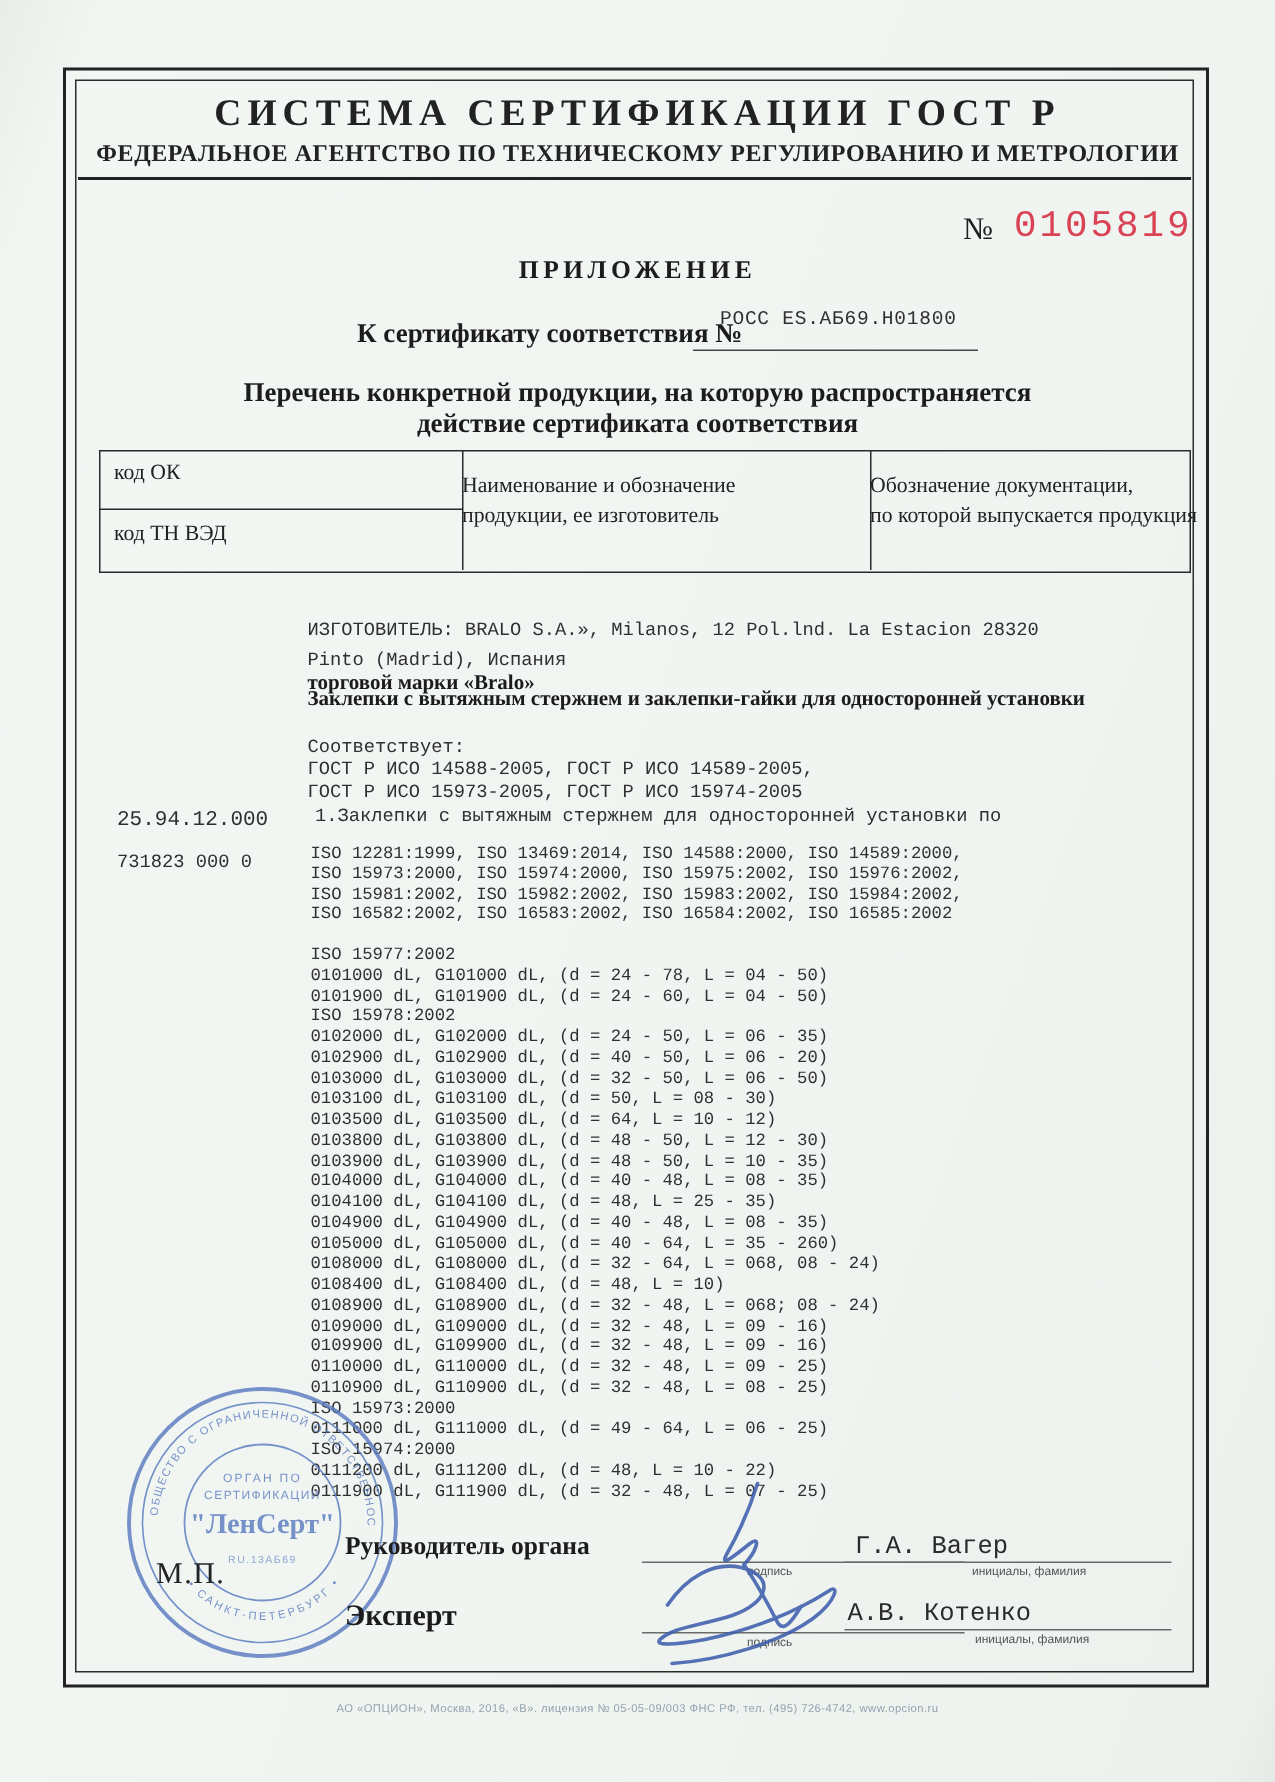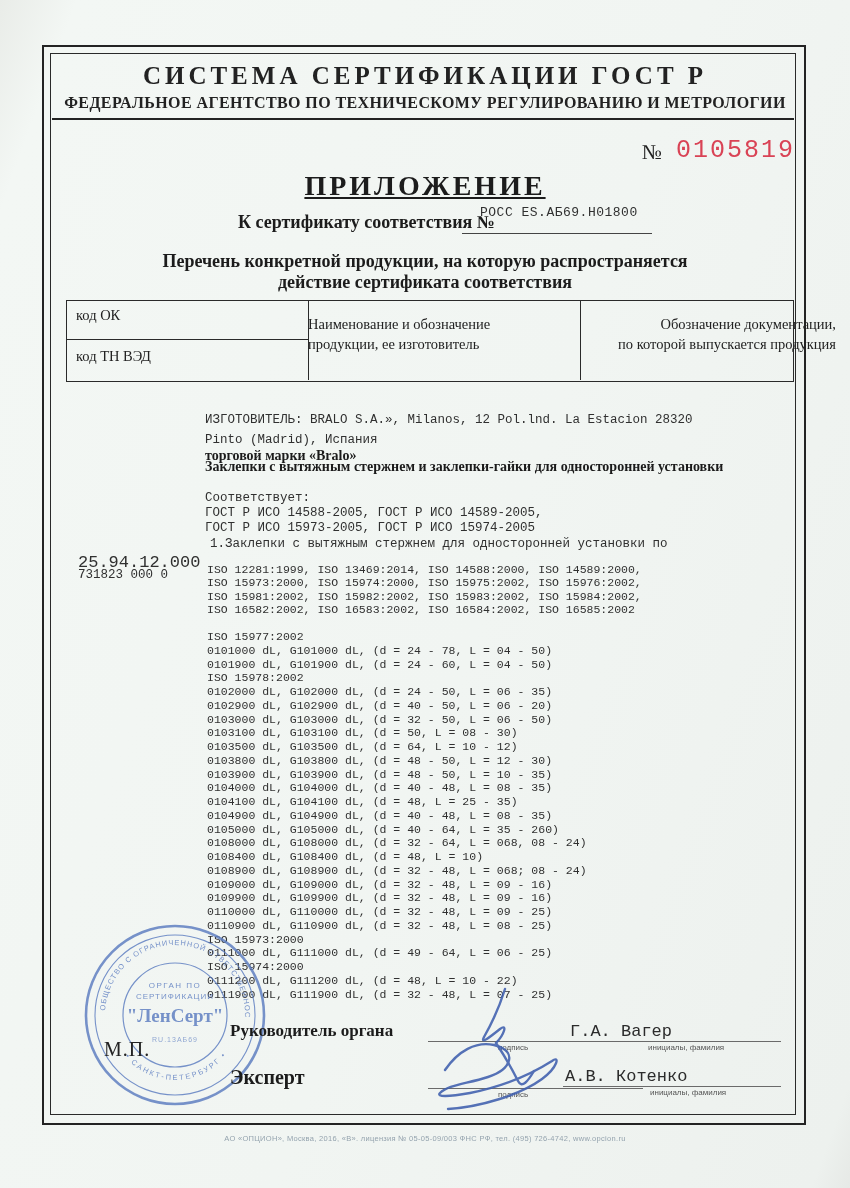--- a/index.html
+++ b/index.html
@@ -8,46 +8,46 @@
     background:linear-gradient(110deg,#e9ece8 0%,#f3f7f4 6%,#f1f5f2 55%,#edf1ee 97%,#e6e9e6 100%);}
   .frame-outer{position:absolute;left:42px;top:45px;width:760px;height:1076px;border:2.5px solid #232323;}
   .frame-inner{position:absolute;left:50px;top:53px;width:744px;height:1060px;border:1.5px solid #2a2a2a;}
   .header-sep{position:absolute;left:52px;top:118px;width:742px;height:0;border-top:2.5px solid #232323;}
   .abs{position:absolute;}
   .ctr{left:0;right:0;text-align:center;}
   .sys-title{top:62px;font-size:25px;font-weight:bold;letter-spacing:4px;color:#222;}
   .agency{top:94px;font-size:16px;font-weight:bold;letter-spacing:.4px;color:#222;}
   .num-label{left:642px;top:140px;font-size:21px;color:#222;}
   .num-value{left:676px;top:136px;font-family:"Liberation Mono",monospace;font-size:25px;letter-spacing:2px;color:#d94355;}
-  .appendix{top:170px;font-size:28px;font-weight:bold;letter-spacing:3px;color:#1c1c1c;text-decoration:underline;}
+  .appendix{top:170px;font-size:17px;font-weight:bold;letter-spacing:3px;color:#1c1c1c;}
   .cert-label{left:238px;top:212px;font-size:18px;font-weight:bold;color:#1c1c1c;}
   .cert-number{left:480px;top:205px;font-family:"Liberation Mono",monospace;font-size:13px;letter-spacing:.5px;color:#333;}
   .cert-underline{left:462px;top:233px;width:190px;border-top:1.2px solid #444;}
   .purpose1{top:251px;font-size:18px;font-weight:bold;color:#1c1c1c;}
   .purpose2{top:272px;font-size:18px;font-weight:bold;color:#1c1c1c;}
   .tbl{left:66px;top:300px;width:726px;height:80px;border:1.5px solid #2a2a2a;}
   .tbl-v1{left:308px;top:300px;width:0;height:80px;border-left:1.2px solid #2a2a2a;}
   .tbl-v2{left:580px;top:300px;width:0;height:80px;border-left:1.2px solid #2a2a2a;}
   .tbl-h1{left:66px;top:339px;width:242px;border-top:1.2px solid #2a2a2a;}
   .th{font-size:14.5px;color:#222;}
   .c1a{left:76px;top:307px;}
   .c1b{left:76px;top:348px;}
   .c2{left:308px;top:314px;width:272px;line-height:20px;}
-  .c3{left:580px;top:314px;width:256px;text-align:right;line-height:20px;}
+  .c3{left:580px;top:314px;width:256px;text-align:left;line-height:20px;}
   .mono{font-family:"Liberation Mono",monospace;color:#303030;}
   .mfr1{left:205px;top:413px;font-size:12.5px;}
   .mfr2{left:205px;top:433px;font-size:12.5px;}
   .prod{left:205px;font-size:14px;font-weight:bold;color:#1b1b1b;}
   .prod1{top:459px;}
   .prod2{top:448px;text-align:center;}
   .conf{left:205px;top:491px;font-size:12.5px;}
   .gost1{left:205px;top:506px;font-size:12.5px;}
   .gost2{left:205px;top:521px;font-size:12.5px;}
   .item-head{left:210px;top:537px;font-size:12.5px;}
-  .code-ok{left:78px;top:539px;font-size:17px;margin-top:14px;}
+  .code-ok{left:78px;top:539px;font-size:14px;}
   .code-tn{left:78px;top:568px;font-size:12.5px;}
   .iso-list{left:207px;top:563px;font-size:11.5px;line-height:13.4px;}
   .spec-list{left:207px;top:630px;font-size:11.5px;line-height:13.75px;}
   .mp{left:104px;top:1038px;font-size:20px;letter-spacing:1px;color:#232323;}
   .sig-label1{left:230px;top:1021px;font-size:17px;font-weight:bold;color:#1c1c1c;}
   .sig-label2{left:230px;top:1066px;font-size:20px;font-weight:bold;color:#1c1c1c;}
   .sigline{border-top:1px solid #6a6a6a;}
   .sl1{left:428px;top:1041px;width:215px;}
   .sl2{left:428px;top:1088px;width:215px;}
   .nl1{left:563px;top:1041px;width:218px;}

